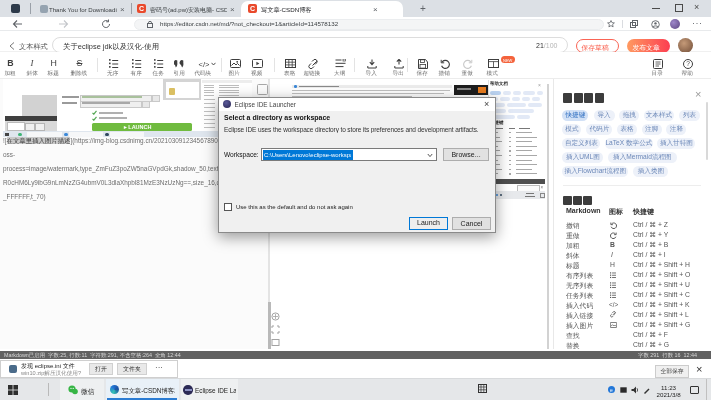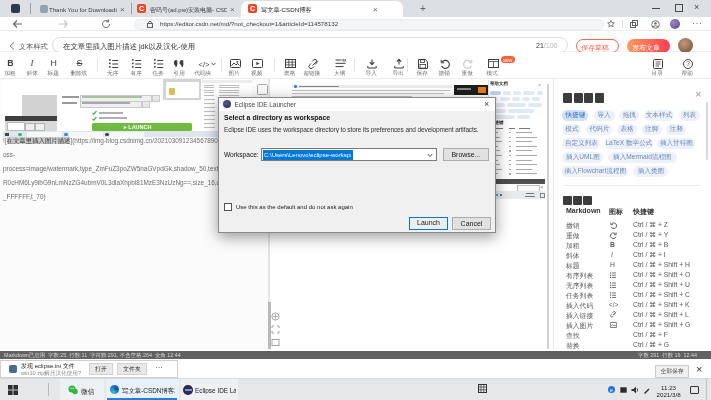--- a/index.html
+++ b/index.html
@@ -68,21 +68,21 @@
   </svg>
 <div class="a" style="left:670px;top:19px;width:10px;height:10px;border-radius:50%;background:radial-gradient(circle at 35% 35%,#9d86c9,#5c4580)"></div>
 <div class="a" style="left:692px;top:18px;font-size:9px;color:#5f6368;letter-spacing:0.5px">···</div>
 
 <div class="a" style="left:0;top:31px;width:711px;height:21px;background:#fff;border-bottom:1px solid #f0f0f0;box-sizing:border-box"></div>
 <svg class="ic" style="left:9px;top:42px" width="6" height="8" viewBox="0 0 6 8">
     <path d="M5 0.5L1 4l4 3.5" stroke="#777" fill="none"></path>
   </svg>
 <div class="a t" style="left:19px;top:42px;font-size:7.2px;color:#555">文本样式</div>
 <div class="a" style="left:52px;top:37px;width:516px;height:16px;border:1px solid #ddd;border-radius:9px;box-sizing:border-box;background:#fff"></div>
-<div class="a t" style="left:63px;top:41.5px;font-size:7.4px;color:#333">在文章里插入图片描述 jdk以及汉化-使用</div>
+<div class="a t" style="left:63px;top:41.5px;font-size:7.4px;color:#333">关于eclipse jdk以及汉化-使用</div>
 <div class="a t" style="left:536px;top:42px;font-size:7px;color:#333">21<span style="color:#b5b5b5">/100</span></div>
 <div class="a" style="left:576px;top:39px;width:43px;height:14px;border:1px solid #fa6455;border-radius:8px;box-sizing:border-box"></div>
 <div class="a t" style="left:581.5px;top:42.5px;font-size:6.8px;color:#fa5a47">保存草稿</div>
 <div class="a" style="left:627px;top:39px;width:43px;height:14px;border-radius:8px;background:linear-gradient(90deg,#ff9a61,#fc3e51)"></div>
 <div class="a t" style="left:632.5px;top:42.5px;font-size:6.8px;color:#fff">发布文章</div>
 <div class="a" style="left:678px;top:38px;width:15px;height:15px;border-radius:50%;background:radial-gradient(circle at 40% 35%,#c59a78,#6d4a35)"></div>
 
 <div class="a" style="left:0;top:52px;width:711px;height:27px;background:#fff;border-bottom:1px solid #ececec;box-sizing:border-box"></div>
 <div class="a t" style="left:4.4px;top:70px;font-size:5.6px;color:#6e6e6e">加粗</div>
 <div class="a" style="left:7.3px;top:58px;font-size:8.8px;font-weight:bold;color:#3e3e3e">B</div>

